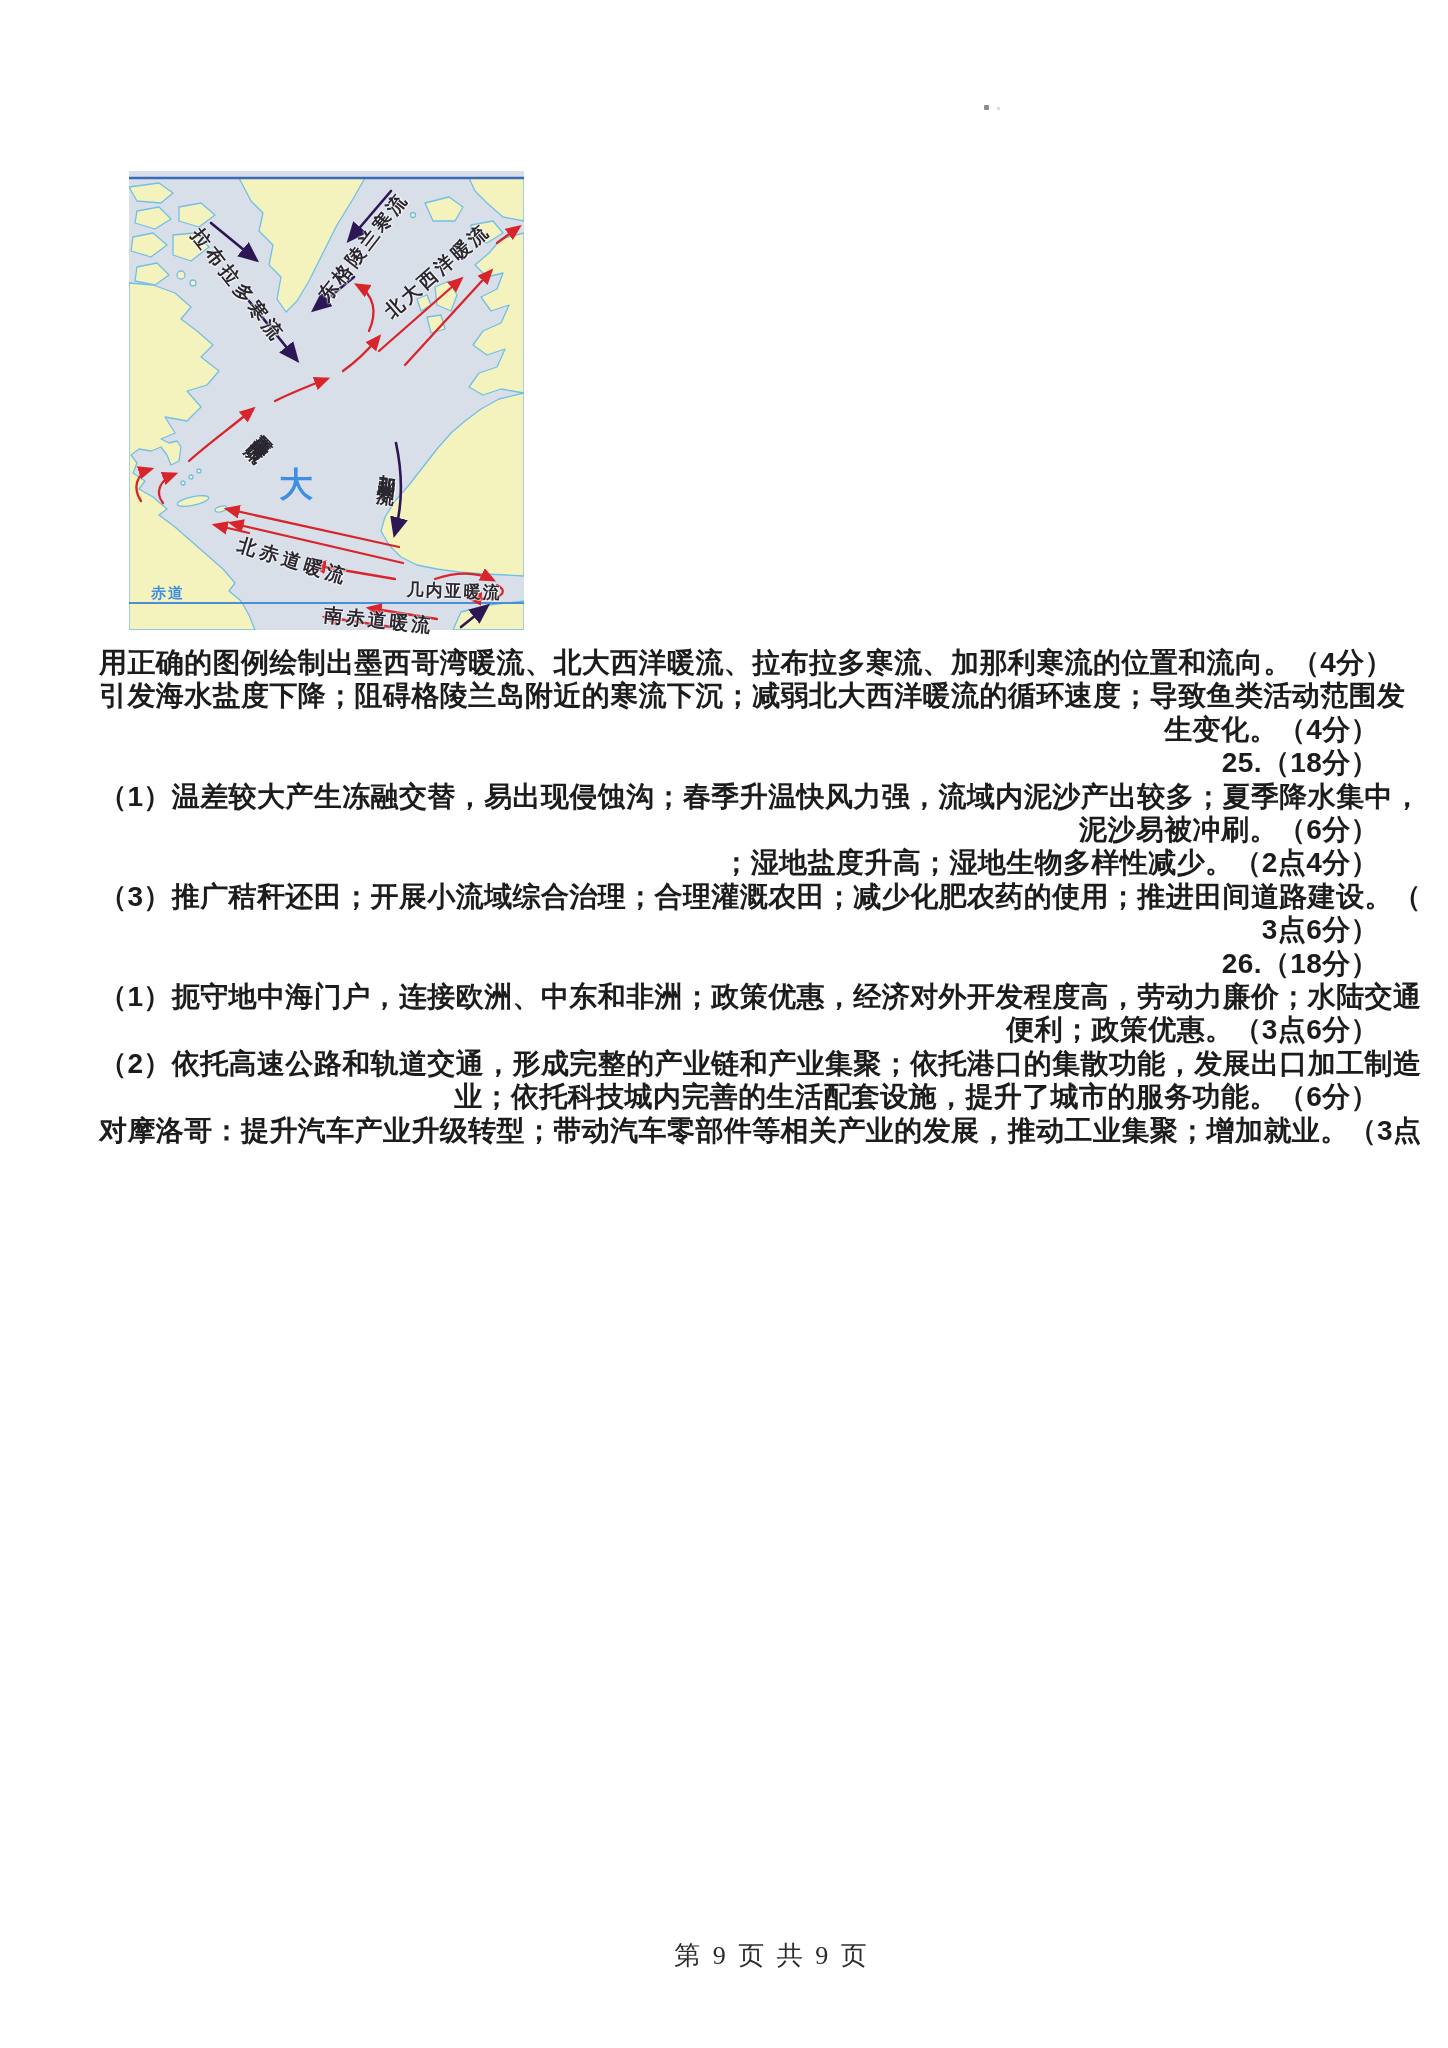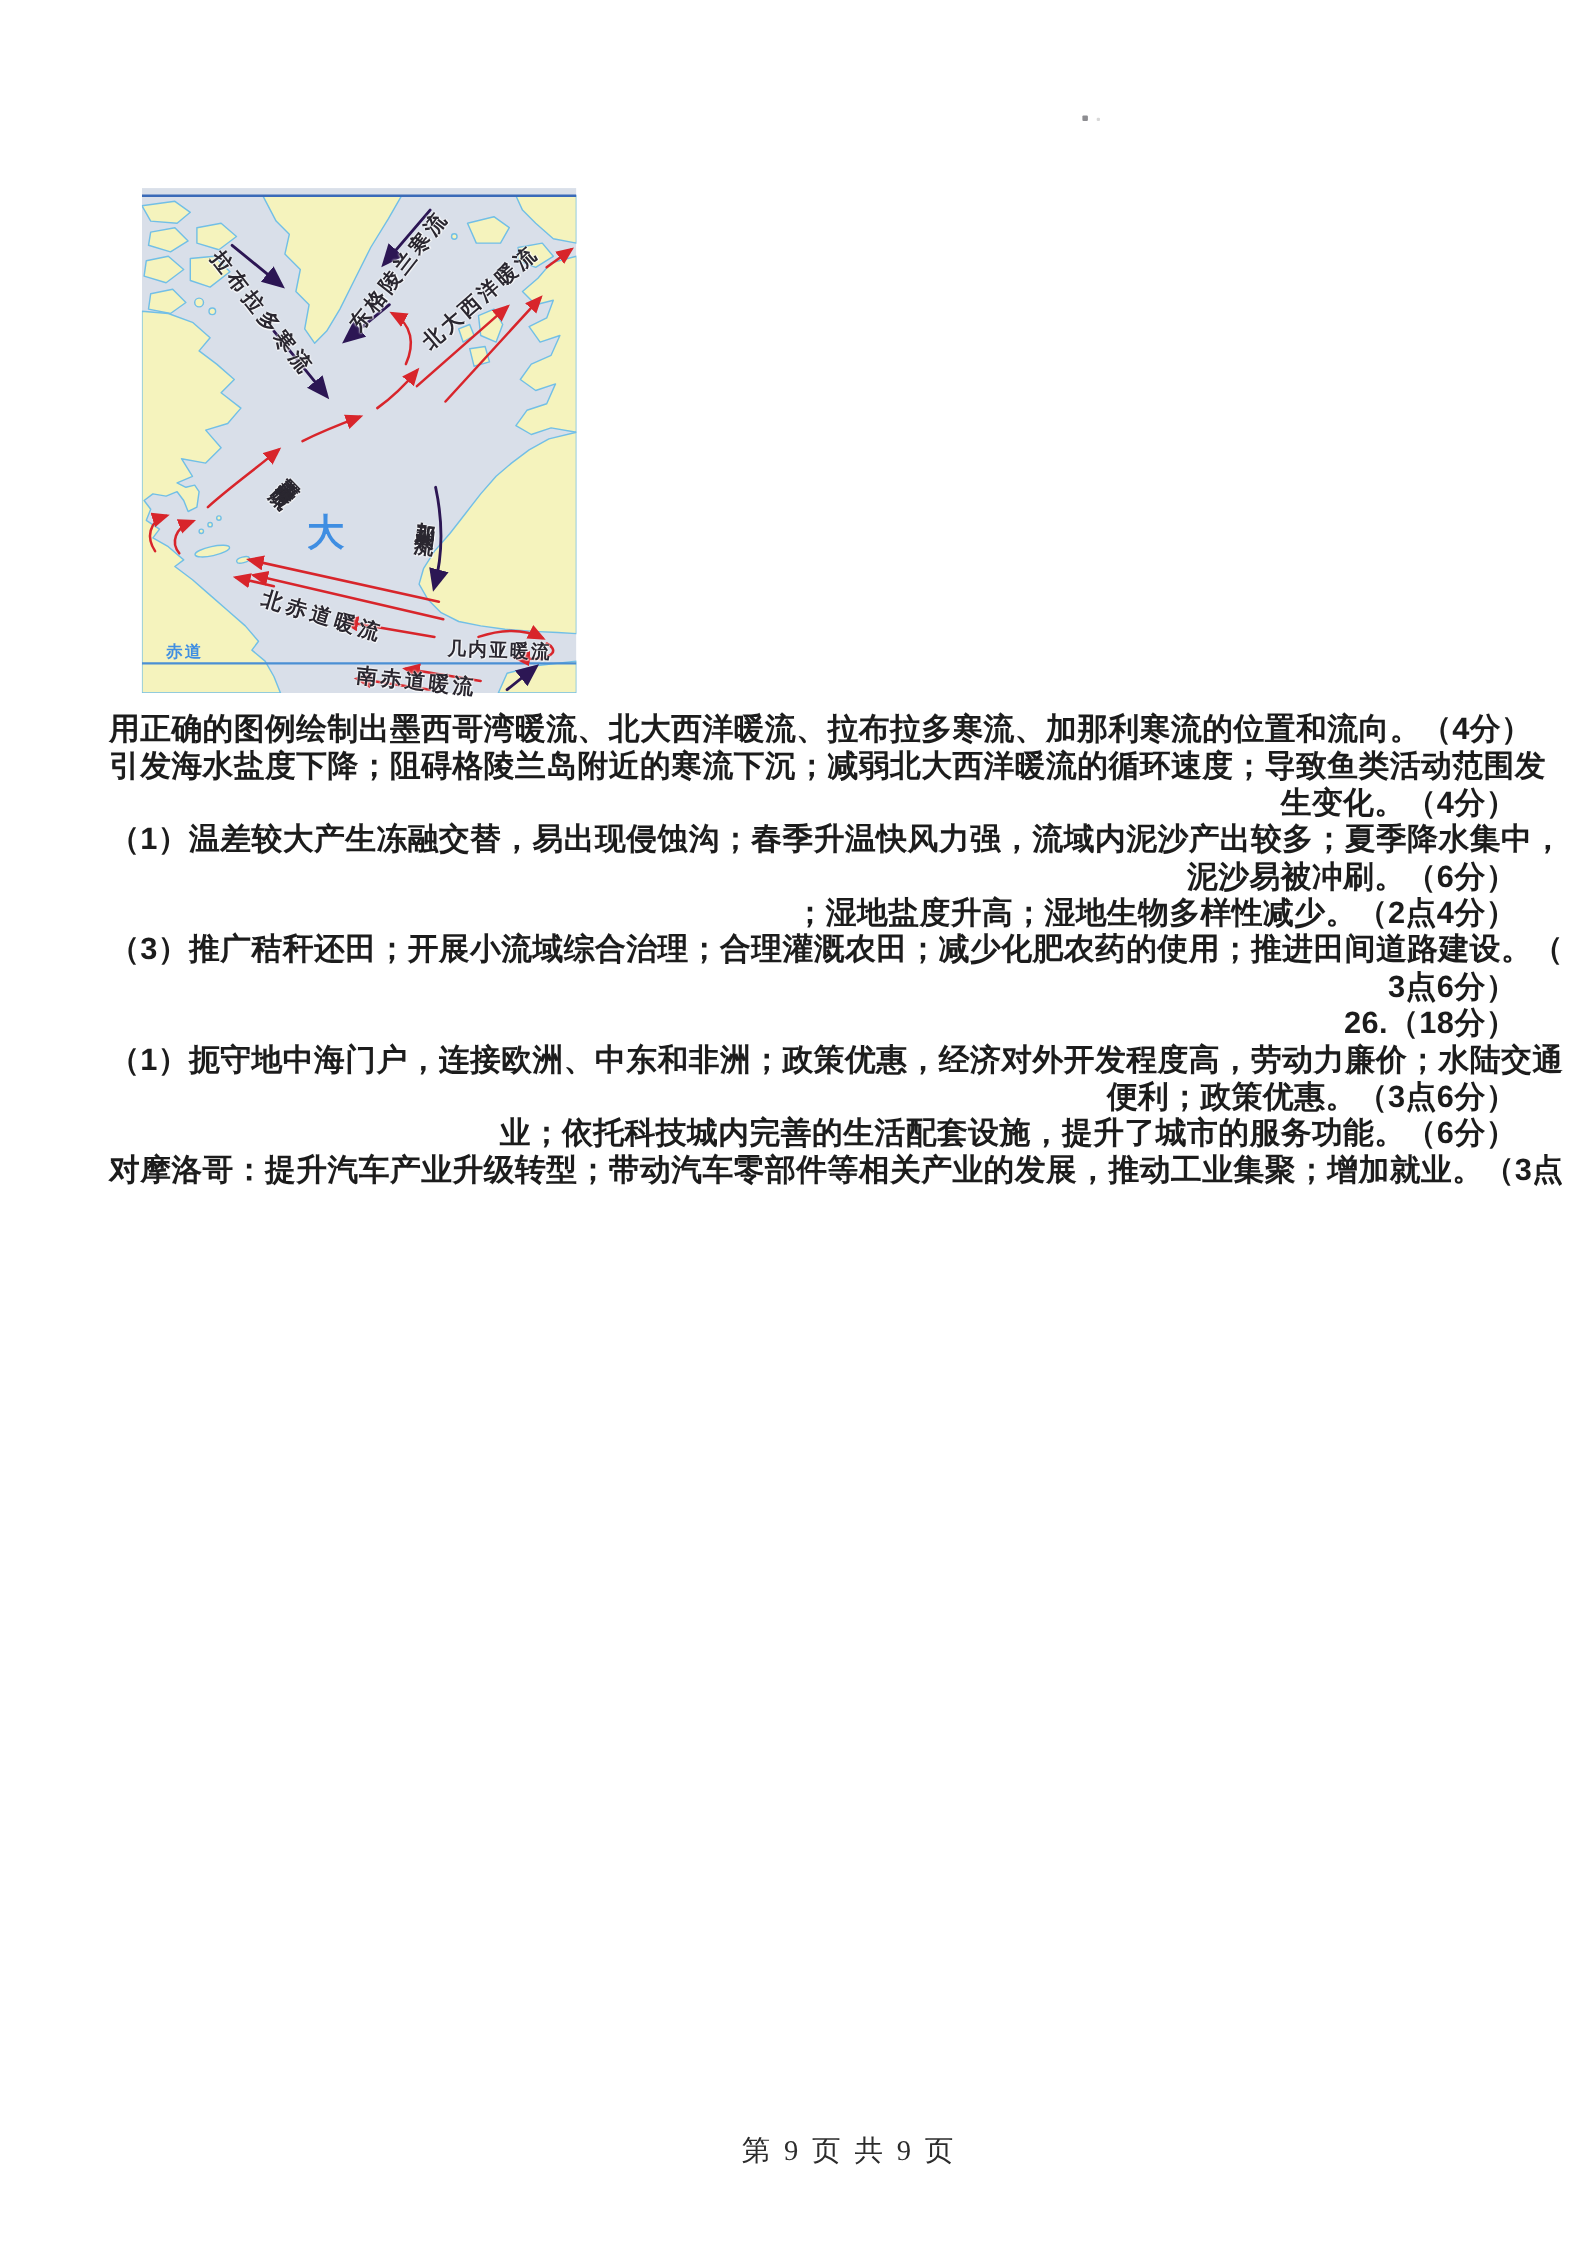--- a/index.html
+++ b/index.html
@@ -142,25 +142,27 @@
       <span class="map-label" style="left: 196px; top: 434px; font-size: 19px; letter-spacing: 3px; transform: rotate(6deg);">南赤道暖流</span>
       <span class="map-label lbl-blue" style="left: 150px; top: 296px; font-size: 34px; letter-spacing: 0px;">大</span>
       <span class="map-label lbl-blue" style="left: 22px; top: 414px; font-size: 15px; letter-spacing: 2px;">赤道</span>
     </div>
 </div>
 
 <div class="answers">
     <div class="ans-line">用正确的图例绘制出墨西哥湾暖流、北大西洋暖流、拉布拉多寒流、加那利寒流的位置和流向。（4分）</div>
     <div class="ans-line">引发海水盐度下降；阻碍格陵兰岛附近的寒流下沉；减弱北大西洋暖流的循环速度；导致鱼类活动范围发</div>
     <div class="ans-line">生变化。（4分）</div>
+    <div class="ans-line">25.（18分）</div>
     <div class="ans-line">（1）温差较大产生冻融交替，易出现侵蚀沟；春季升温快风力强，流域内泥沙产出较多；夏季降水集中，</div>
     <div class="ans-line">泥沙易被冲刷。（6分）</div>
     <div class="ans-line">；湿地盐度升高；湿地生物多样性减少。（2点4分）</div>
     <div class="ans-line">（3）推广秸秆还田；开展小流域综合治理；合理灌溉农田；减少化肥农药的使用；推进田间道路建设。（</div>
     <div class="ans-line">3点6分）</div>
     <div class="ans-line">26.（18分）</div>
     <div class="ans-line">（1）扼守地中海门户，连接欧洲、中东和非洲；政策优惠，经济对外开发程度高，劳动力廉价；水陆交通</div>
     <div class="ans-line">便利；政策优惠。（3点6分）</div>
+    <div class="ans-line">（2）依托高速公路和轨道交通，形成完整的产业链和产业集聚；依托港口的集散功能，发展出口加工制造</div>
     <div class="ans-line">业；依托科技城内完善的生活配套设施，提升了城市的服务功能。（6分）</div>
     <div class="ans-line">对摩洛哥：提升汽车产业升级转型；带动汽车零部件等相关产业的发展，推动工业集聚；增加就业。（3点</div>
   </div>
 
 <div class="footer">第 9 页 共 9 页</div>
 
 </body></html>

